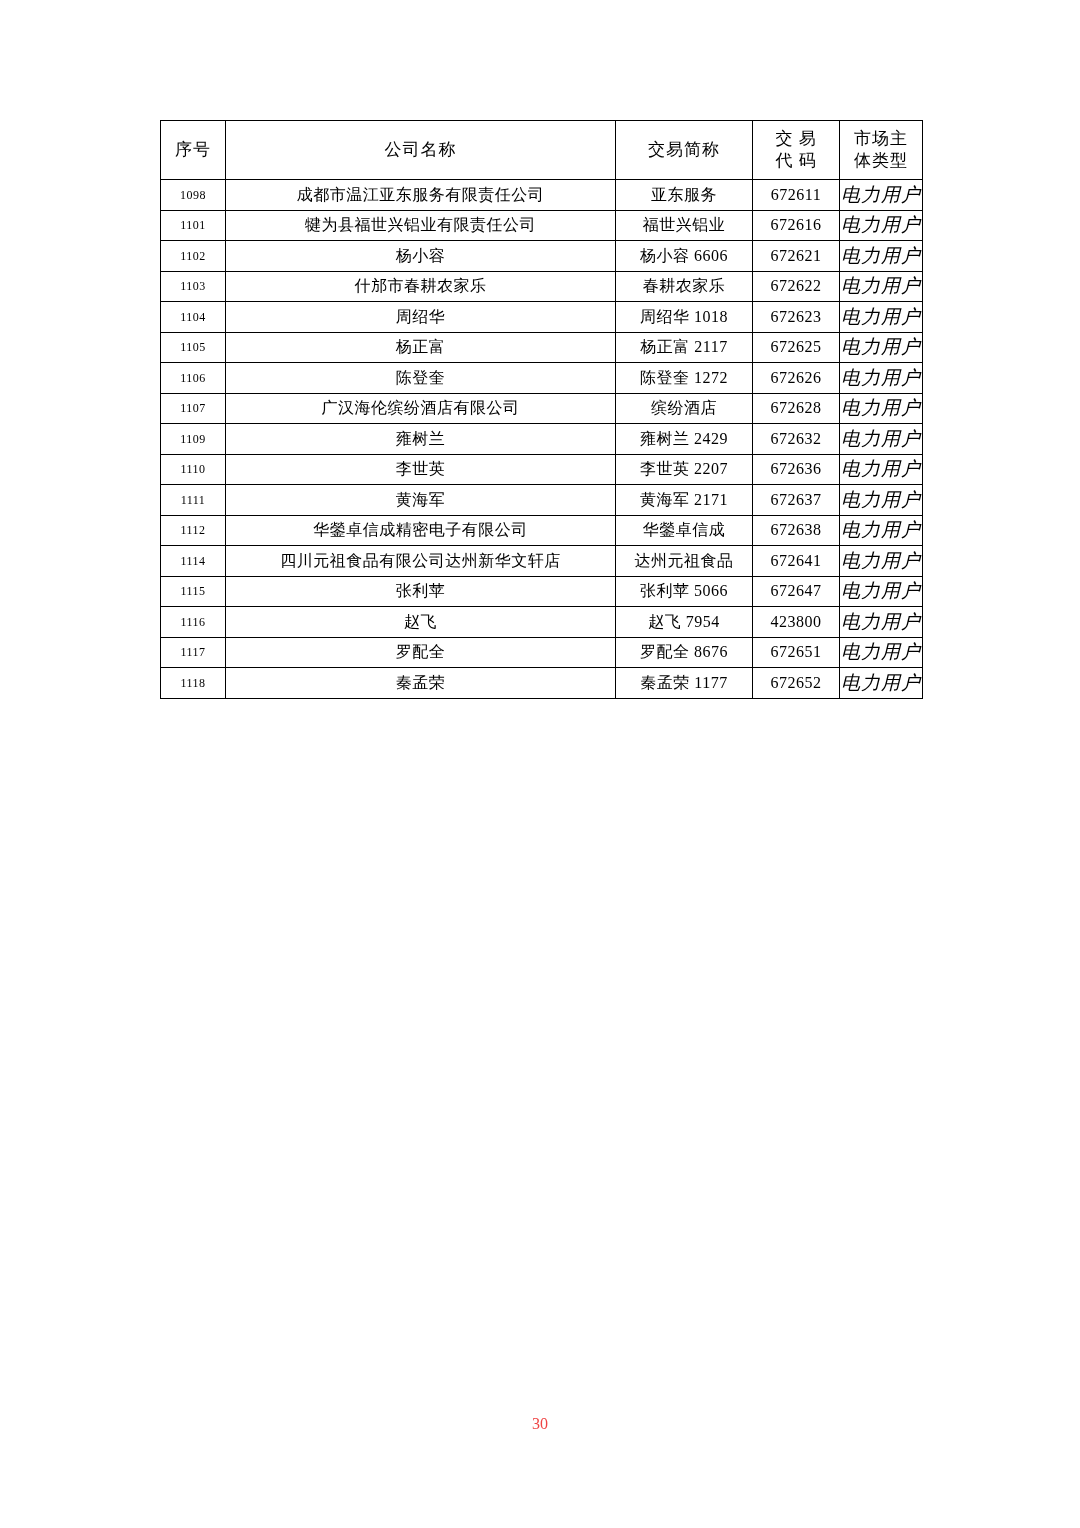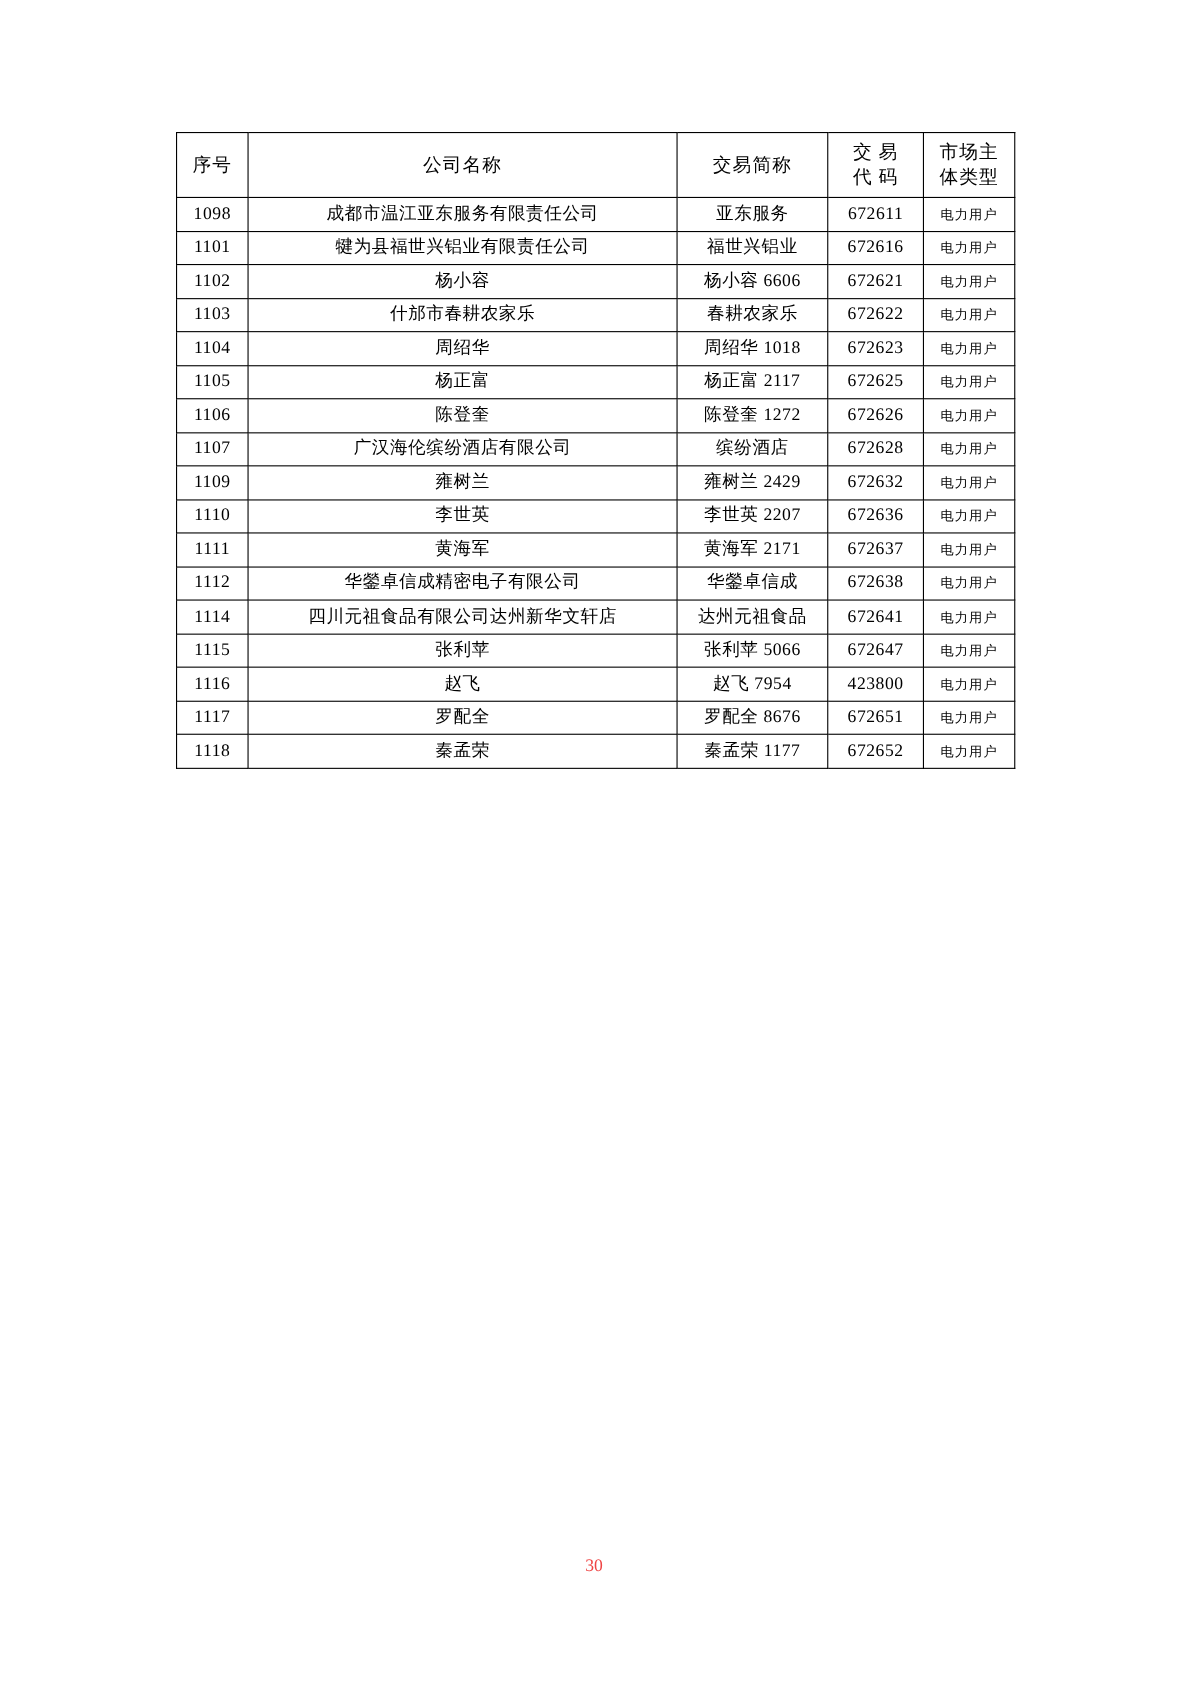--- a/index.html
+++ b/index.html
@@ -56,38 +56,39 @@
   thead td.hdr-seq { font-size: 17px; }
   thead td.hdr-code, thead td.hdr-type {
     font-size: 17px;
   }
   tbody td {
     height: 29.5px;
     font-size: 16px;
     line-height: 20px;
   }
   tbody td.cell-seq {
-    font-size: 16px;
+    font-size: 12px;
     letter-spacing: 0.5px;
   }
   tbody td.cell-name {
     font-size: 16px;
     letter-spacing: 0.5px;
   }
   tbody td.cell-short {
     font-size: 16px;
     letter-spacing: 0.5px;
   }
   tbody td.cell-code {
     font-size: 16px;
     letter-spacing: 0.5px;
   }
   tbody td.cell-type {
-    font-size: 12px;
+    font-size: 19px;
     letter-spacing: 1px;
+    font-style: italic;
   }
   .page-number {
     position: absolute;
     left: 0;
     top: 1415px;
     width: 1080px;
     text-align: center;
     font-size: 16px;
     font-family: "Liberation Serif", "DejaVu Serif", serif;
     color: #ef4444;

